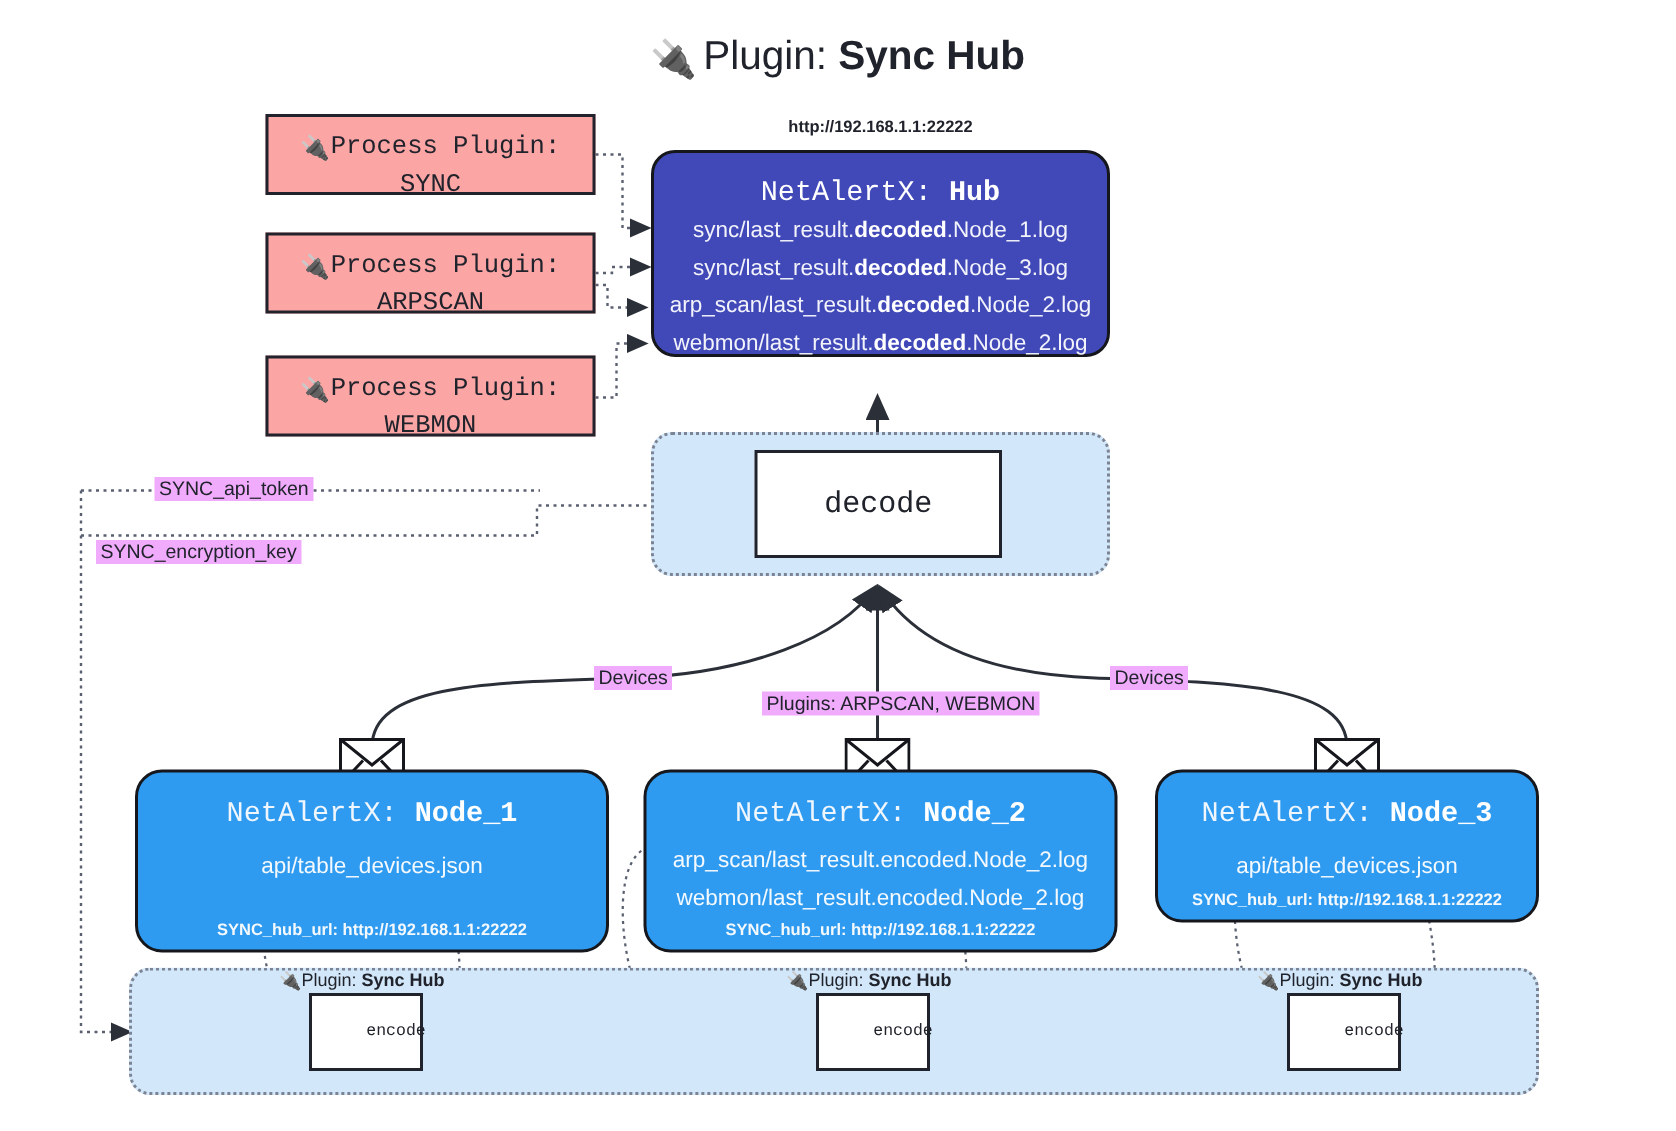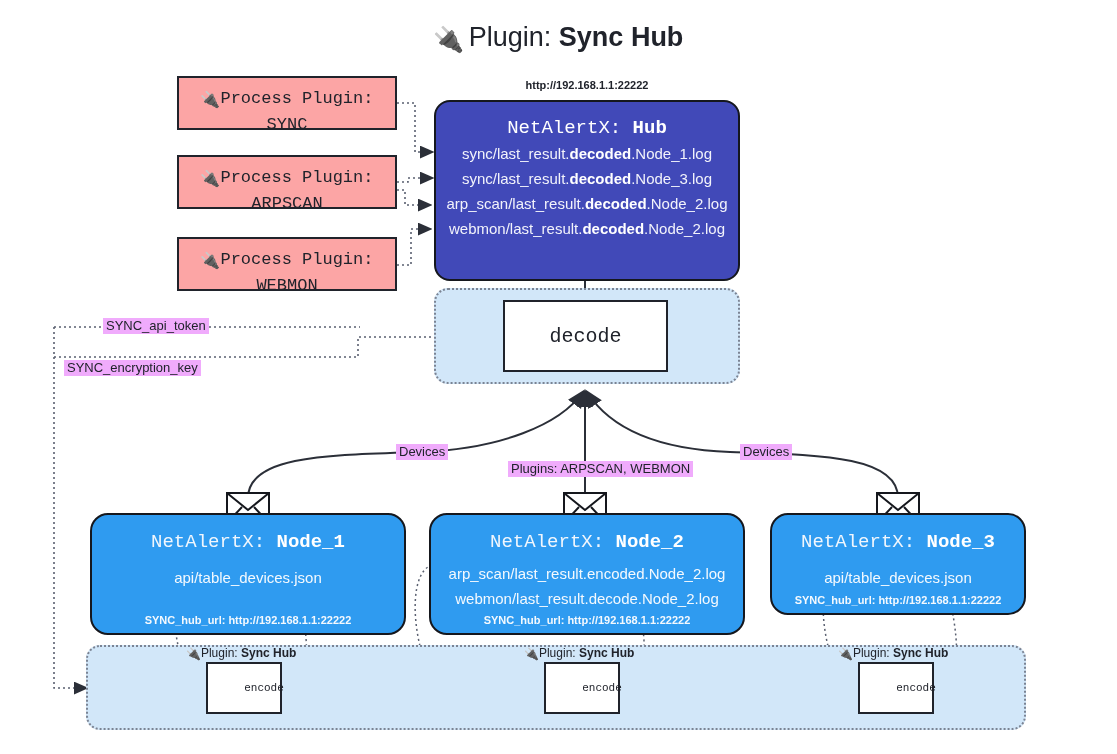--- a/index.html
+++ b/index.html
@@ -265,21 +265,21 @@
     <div>ARPSCAN</div>
   </div>
 
   <div class="pbox" style="left:177px; top:237px; width:220px; height:54px;">
     <div><span class="plug">🔌</span><span>Process Plugin:</span></div>
     <div>WEBMON</div>
   </div>
 
   <div class="hub-url" style="left:434px; top:78px; width:306px;">http://192.168.1.1:22222</div>
 
-  <div class="hub" style="left:434px; top:100px; width:306px; height:181px;">
+  <div class="hub" style="left:434px; top:100px; width:306px; height:138px;">
     <div class="hdr">
       <span>NetAlertX:</span>
       <b>Hub</b>
     </div>
     <div class="logline">
       <span>sync/last_result.</span><b>decoded</b><span>.Node_1.log</span>
     </div>
     <div class="logline">
       <span>sync/last_result.</span><b>decoded</b><span>.Node_3.log</span>
     </div>
@@ -322,21 +322,21 @@
     <div class="line" style="margin-top:10px;">api/table_devices.json</div>
     <div class="foot">SYNC_hub_url: http://192.168.1.1:22222</div>
   </div>
 
   <div class="node" style="left:429px; top:513px; width:316px; height:122px;">
     <div class="hdr">
       <span>NetAlertX:</span>
       <b>Node_2</b>
     </div>
     <div class="line" style="margin-top:6px;">arp_scan/last_result.encoded.Node_2.log</div>
-    <div class="line">webmon/last_result.decode.Node_2.log</div>
+    <div class="line">webmon/last_result.encoded.Node_2.log</div>
     <div class="foot">SYNC_hub_url: http://192.168.1.1:22222</div>
   </div>
 
   <div class="node" style="left:770px; top:513px; width:256px; height:102px;">
     <div class="hdr">
       <span>NetAlertX:</span>
       <b>Node_3</b>
     </div>
     <div class="line" style="margin-top:10px;">api/table_devices.json</div>
     <div class="foot">SYNC_hub_url: http://192.168.1.1:22222</div>

